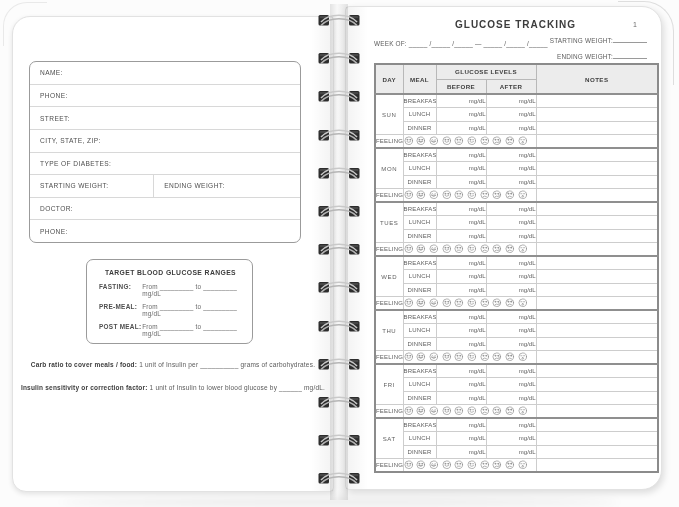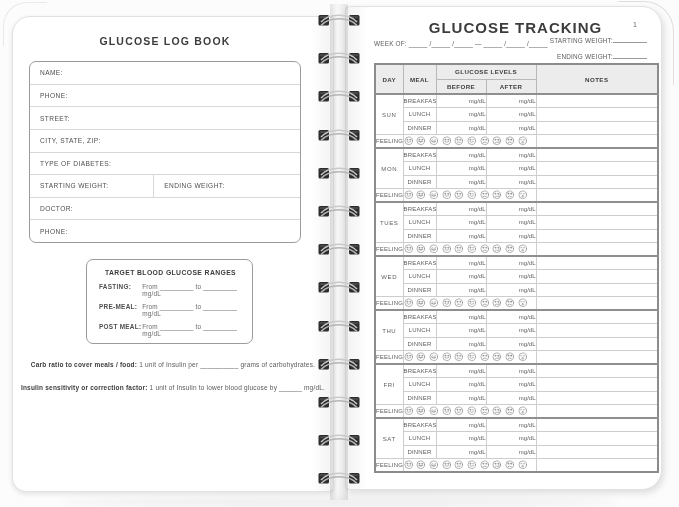--- a/index.html
+++ b/index.html
@@ -52,21 +52,21 @@
   .tb-row .tb-text{color:#6a6a6a;letter-spacing:.2px;}
 
   .lp-para{position:absolute;left:6px;right:6px;text-align:center;font-size:6.5px;
         color:#5a5a5a;letter-spacing:.2px;}
   .lp-para .lead{font-weight:700;color:#3d3d3d;}
   .para-1{top:344px;}
   .para-2{top:367px;}
 
   
   .rp-title{position:absolute;left:28px;top:12px;width:283px;text-align:center;
-        font-size:15px;font-weight:700;letter-spacing:1px;color:#3c3c3c;}
+        font-size:10px;font-weight:700;letter-spacing:1px;color:#3c3c3c;}
   .rp-pagenum{position:absolute;right:24px;top:14px;font-size:7px;color:#6a6a6a;}
   .rp-weekof{position:absolute;left:28px;top:33px;font-size:6.4px;color:#5c5c5c;letter-spacing:.2px;}
   .rp-weights{position:absolute;right:14px;top:26px;text-align:right;font-size:6.4px;
         color:#5c5c5c;letter-spacing:.2px;line-height:16px;}
   .blank{display:inline-block;border-bottom:1px solid #9a9a9a;height:7px;vertical-align:baseline;}
   .w34{width:34px;}
 
   table.track{position:absolute;left:28px;top:56px;width:283px;border-collapse:collapse;
         table-layout:fixed;border:2px solid #8b8b8b;background:#fff;}
   table.track th{background:#ececec;border:1px solid #b8b8b8;font-size:6.2px;font-weight:700;
@@ -86,21 +86,20 @@
 </head>
 <body>
 
 <div class="stage">
 
   <div class="corner-under-left"></div>
   <div class="corner-curl-right"></div>
   <div class="book-shadow"></div>
 
   <div class="page page-left">
-    <div class="lp-title">GLUCOSE LOG BOOK</div>
 
     <div class="info-box">
       <div class="irow">
           <span>NAME:</span>
         </div>
       <div class="irow">
           <span>PHONE:</span>
         </div>
       <div class="irow">
           <span>STREET:</span>

